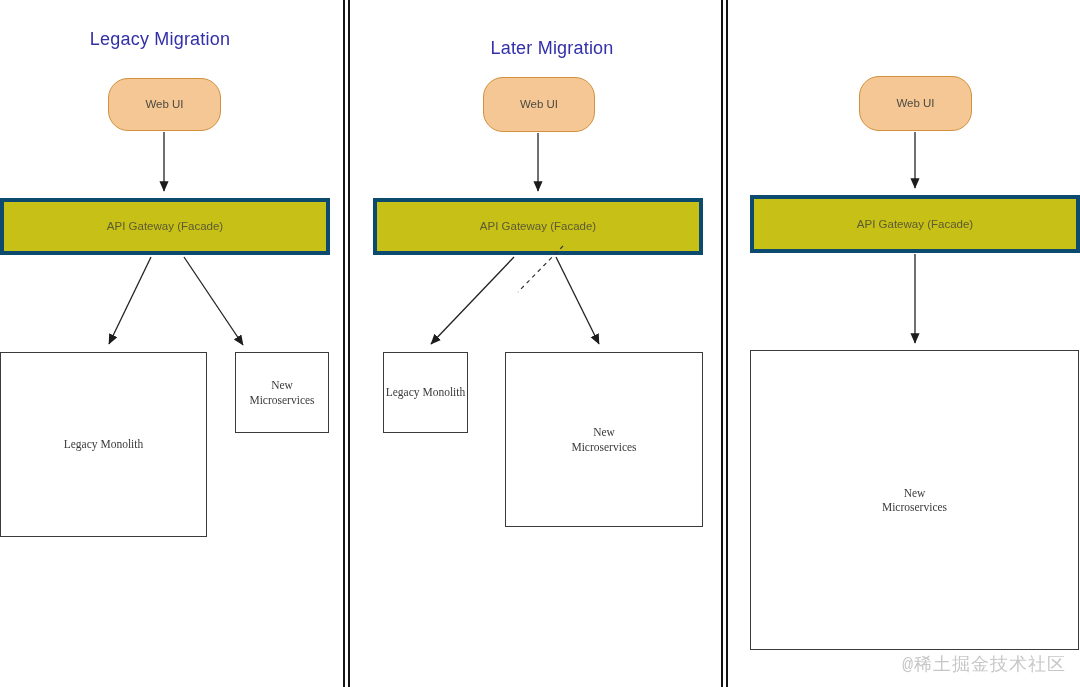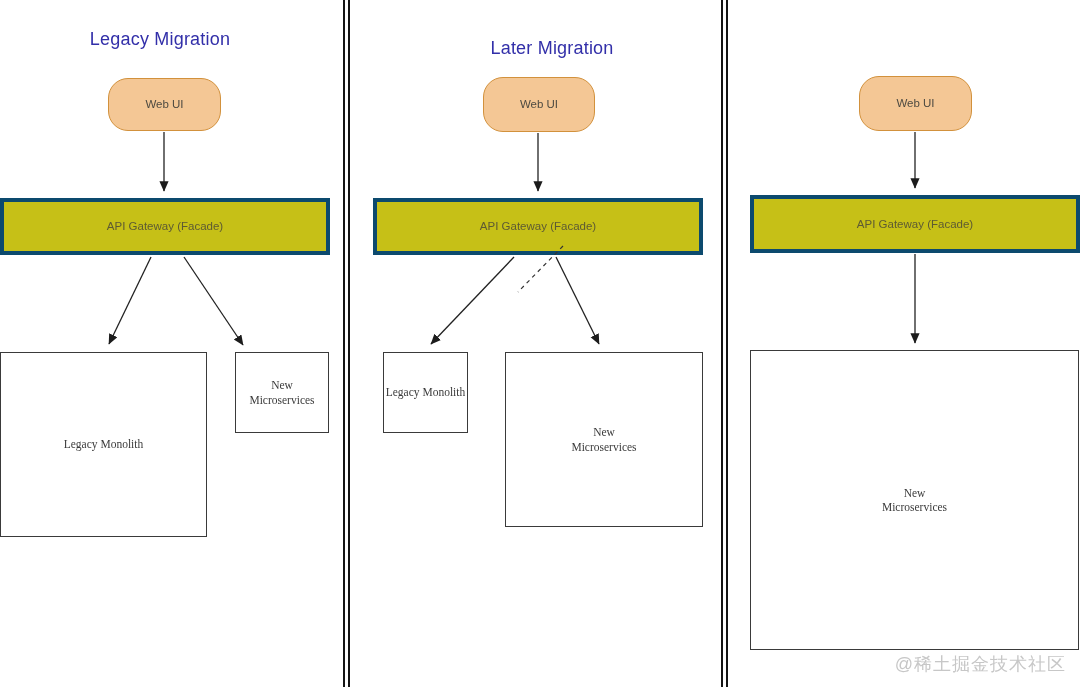--- a/index.html
+++ b/index.html
@@ -48,21 +48,21 @@
     border:1.5px solid #3a3a3a;
     color:#3b3b3b;
     font-family:Liberation Serif, serif;
   }
   .arrows{position:absolute;left:0;top:0;pointer-events:none;}
   .watermark{
     position:absolute;
     top:652px;right:14px;
     font-size:18px;
     color:#c7c7c7;
-    font-family:Liberation Sans, sans-serif;
+    font-family:Liberation Mono, monospace;
     letter-spacing:1px;
     margin-left:24px;
   }
 </style>
 </head>
 <body>
 
 <div class="canvas">
 
   <div class="vline" style="left:343px;"></div>

